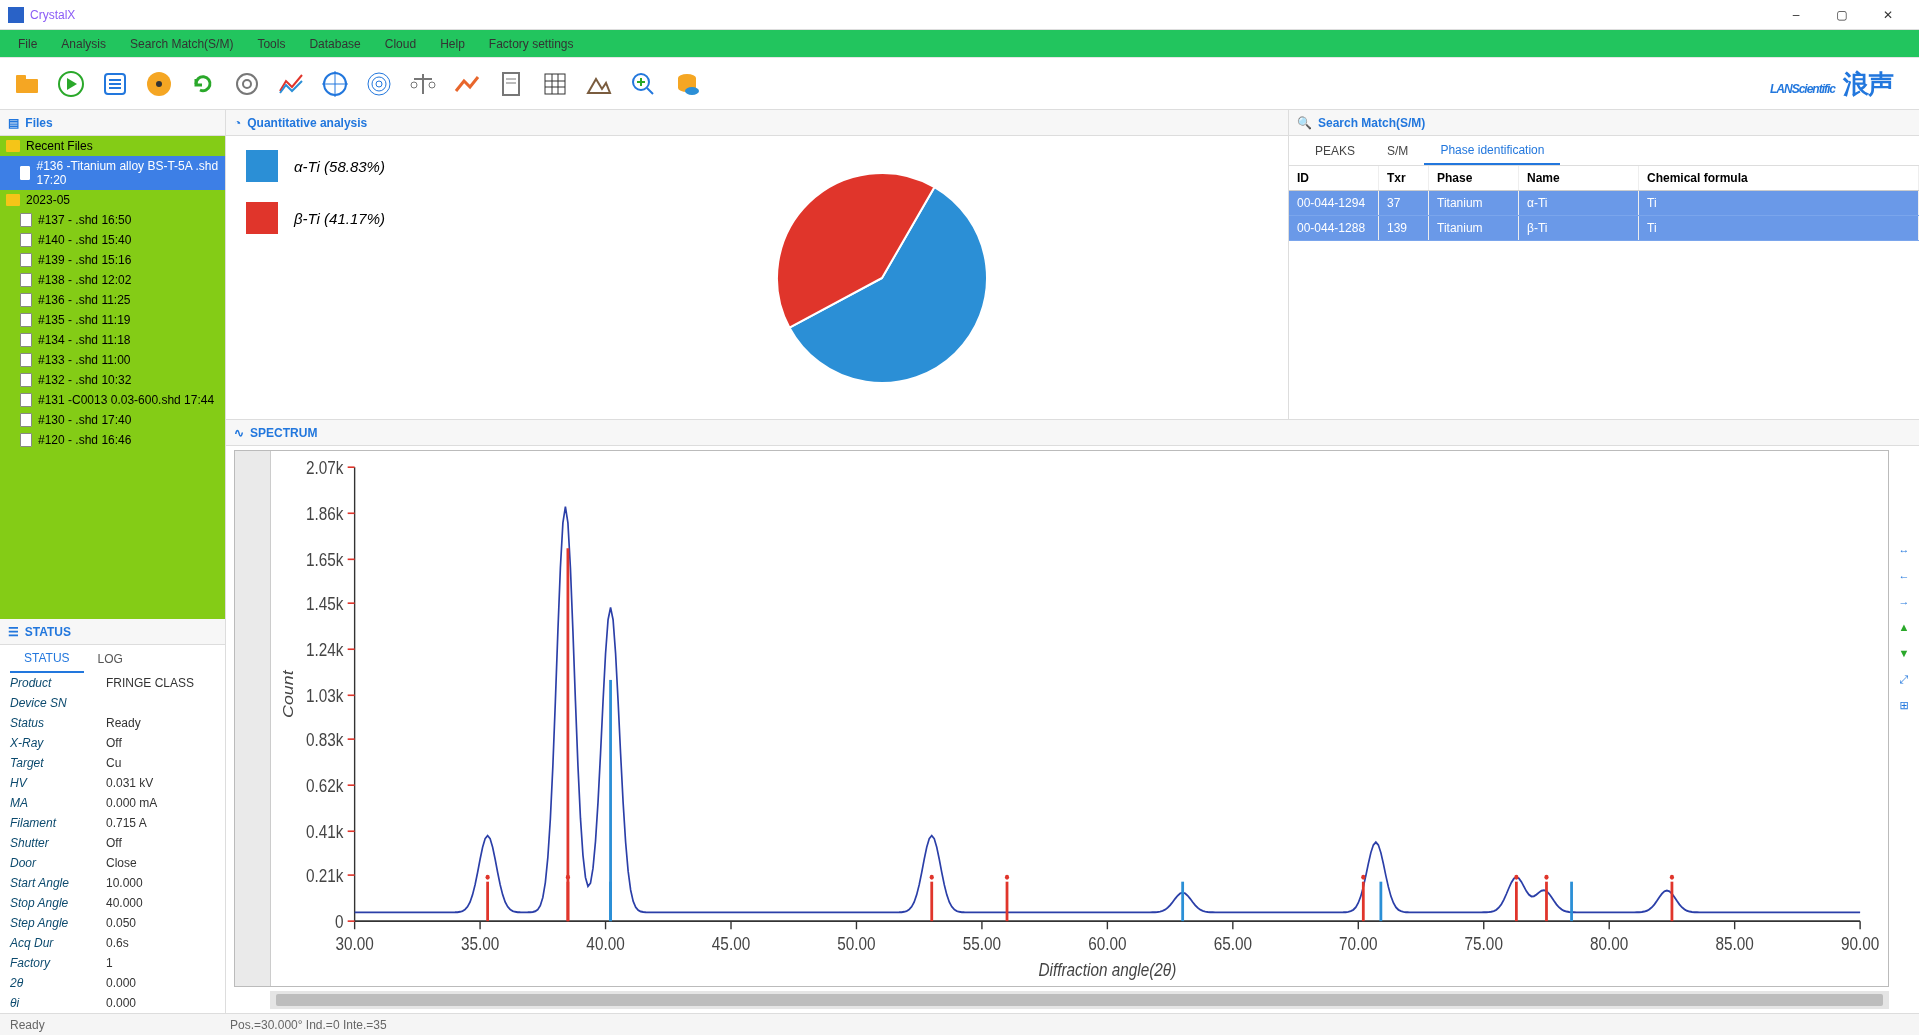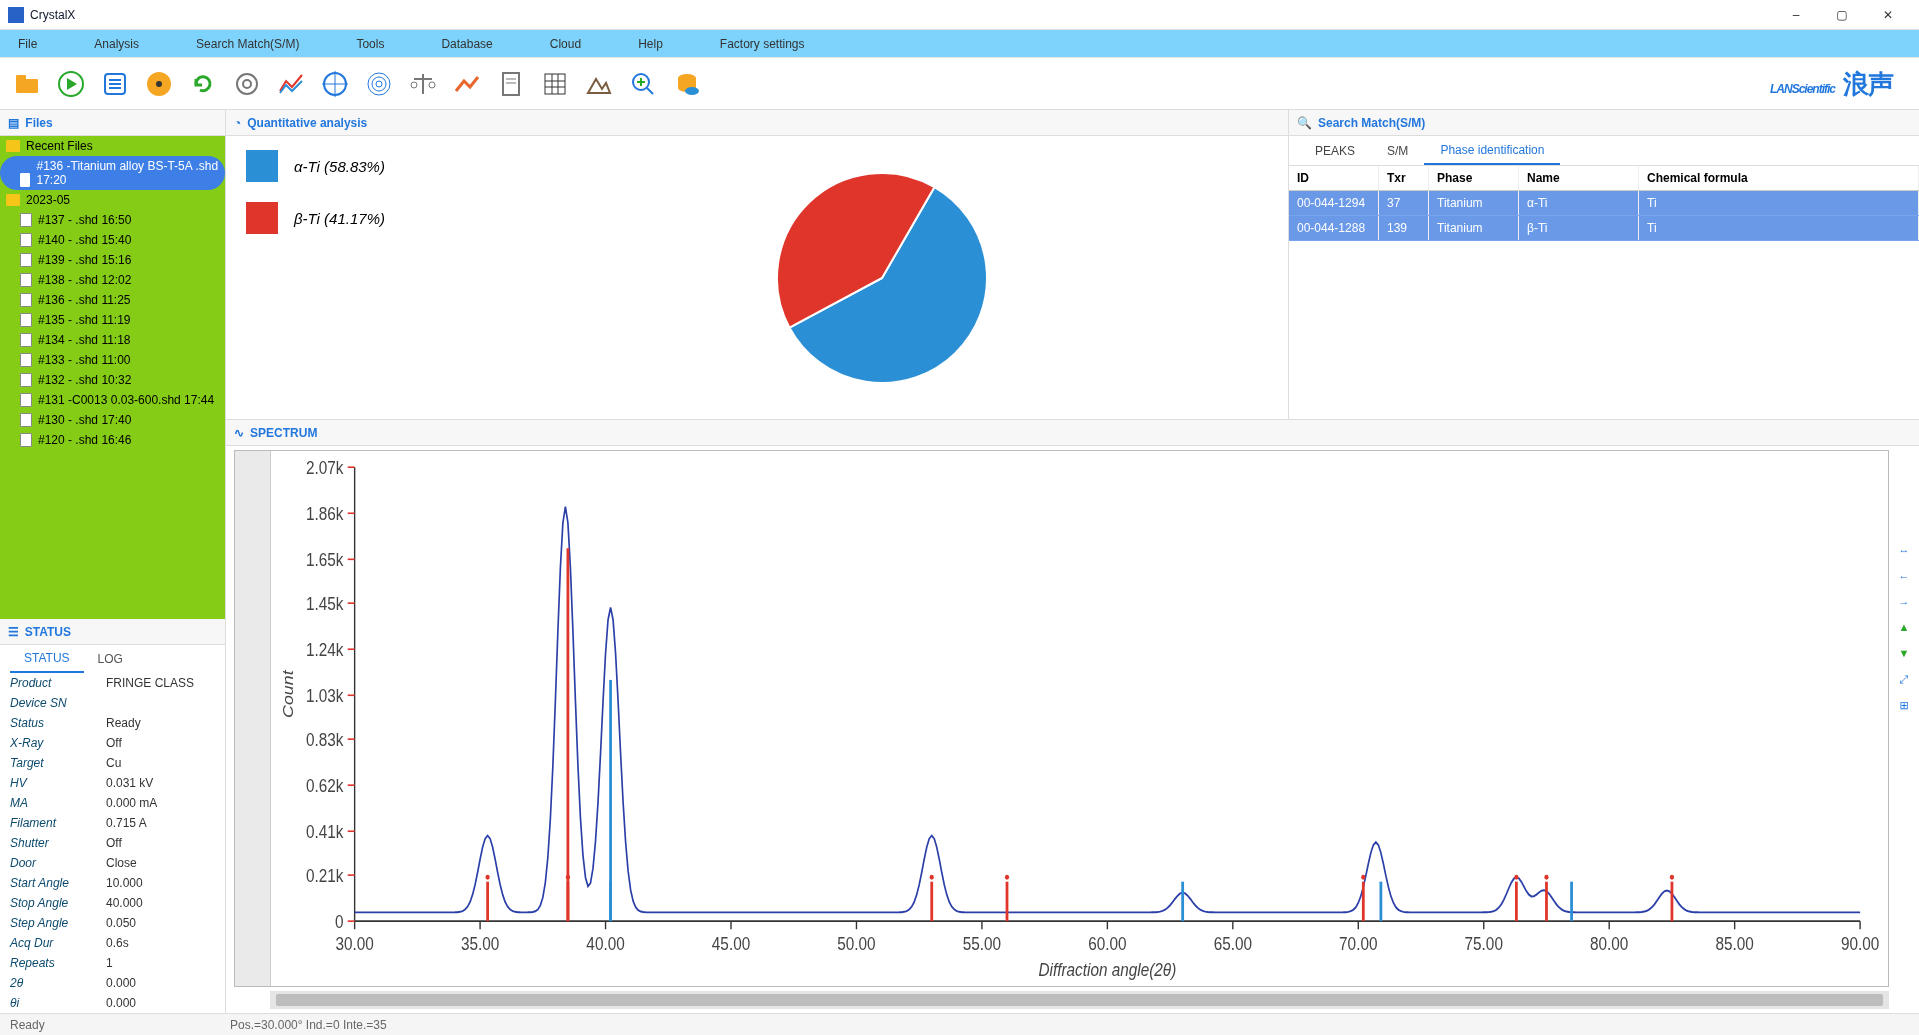--- a/index.html
+++ b/index.html
@@ -1,34 +1,34 @@
 <!DOCTYPE html>
 <html><head>
 <meta charset="utf-8">
 <style>
 * { margin:0; padding:0; box-sizing:border-box; font-family:"Segoe UI",Arial,sans-serif; font-size:12px; }
 body { background:#f0f0f0; width:1919px; height:1035px; overflow:hidden; }
 .titlebar { height:30px; background:#fff; display:flex; align-items:center; padding:0 8px; border-bottom:1px solid #ddd; }
 .titlebar .app-icon { width:16px; height:16px; background:#2962c7; margin-right:6px; }
-.titlebar .title { flex:1; color:#0f172a; }
+.titlebar .title { flex:1; color:#8b5cf6; }
 .win-btn { width:46px; height:30px; display:flex; align-items:center; justify-content:center; cursor:pointer; color:#333; }
-.menubar { height:28px; background:#7dd3fc; display:flex; align-items:center; padding:0 6px; border-bottom:1px solid #e5e5e5;gap:33px; }
+.menubar { height:28px; background:#22c55e; display:flex; align-items:center; padding:0 6px; border-bottom:1px solid #e5e5e5; }
 .menubar .menu { padding:4px 12px; cursor:pointer; color:#333; }
 .toolbar { height:52px; background:#fff; display:flex; align-items:center; padding:0 6px; border-bottom:1px solid #ddd; }
 .toolbar .tool { width:42px; height:42px; display:flex; align-items:center; justify-content:center; cursor:pointer; margin-right:2px; }
 .toolbar .brand { margin-left:auto; margin-right:20px; font-size:30px; font-weight:bold; color:#2277dd; font-style:italic; letter-spacing:-1px;}
 .toolbar .brand .cn { font-style:normal; font-size:26px; margin-left:8px;}
 .main { display:flex; height:calc(100% - 110px - 22px); }
 .left-col { width:226px; display:flex; flex-direction:column; border-right:1px solid #ddd; background:#fff;}
 .panel-hdr { height:26px; display:flex; align-items:center; padding:0 8px; color:#2277dd; font-weight:bold; border-bottom:1px solid #ddd; background:#f7f7f7;}
 .panel-hdr .picon { margin-right:6px; }
 .files-body { flex:1; overflow:auto; background:#84cc16; }
 .folder-row { display:flex; align-items:center; padding:3px 6px; cursor:pointer; }
 .folder-row .ficon { width:14px; height:12px; background:#f5c518; margin-right:6px; border-radius:1px;}
-.file-row { display:flex; align-items:flex-end; padding:3px 6px 3px 20px; cursor:pointer;border-radius:17px; }
+.file-row { display:flex; align-items:center; padding:3px 6px 3px 20px; cursor:pointer; }
 .file-row.selected { background:#3d7fe6; color:#fff; }
 .file-row .dicon { width:12px; height:14px; border:1px solid #888; margin-right:6px; border-radius:1px; background:#fff;}
 .file-row.selected .dicon{border-color:#fff;}
 .tabrow { height:28px; display:flex; align-items:center; padding:0 10px; background:#fff;}
 .tab { padding:6px 14px; cursor:pointer; color:#555; }
 .tab.active { color:#2277dd; border-bottom:2px solid #2277dd; }
 .status-body { overflow:auto; height:340px; background:#fff;}
 .stat-row { display:flex; padding:3px 10px; }
 .stat-row .k{width:96px;color:#0c4a6e;font-style:italic;} .stat-row .v{color:#333;}
 .right-col { flex:1; display:flex; flex-direction:column; }
@@ -324,21 +324,21 @@
         </div>
         <div class="stat-row">
           <div class="k">Step Angle</div>
           <div class="v">0.050</div>
         </div>
         <div class="stat-row">
           <div class="k">Acq Dur</div>
           <div class="v">0.6s</div>
         </div>
         <div class="stat-row">
-          <div class="k">Repeats</div>
+          <div class="k">Factory</div>
           <div class="v">1</div>
         </div>
         <div class="stat-row">
           <div class="k">2θ</div>
           <div class="v">0.000</div>
         </div>
         <div class="stat-row">
           <div class="k">θi</div>
           <div class="v">0.000</div>
         </div>

